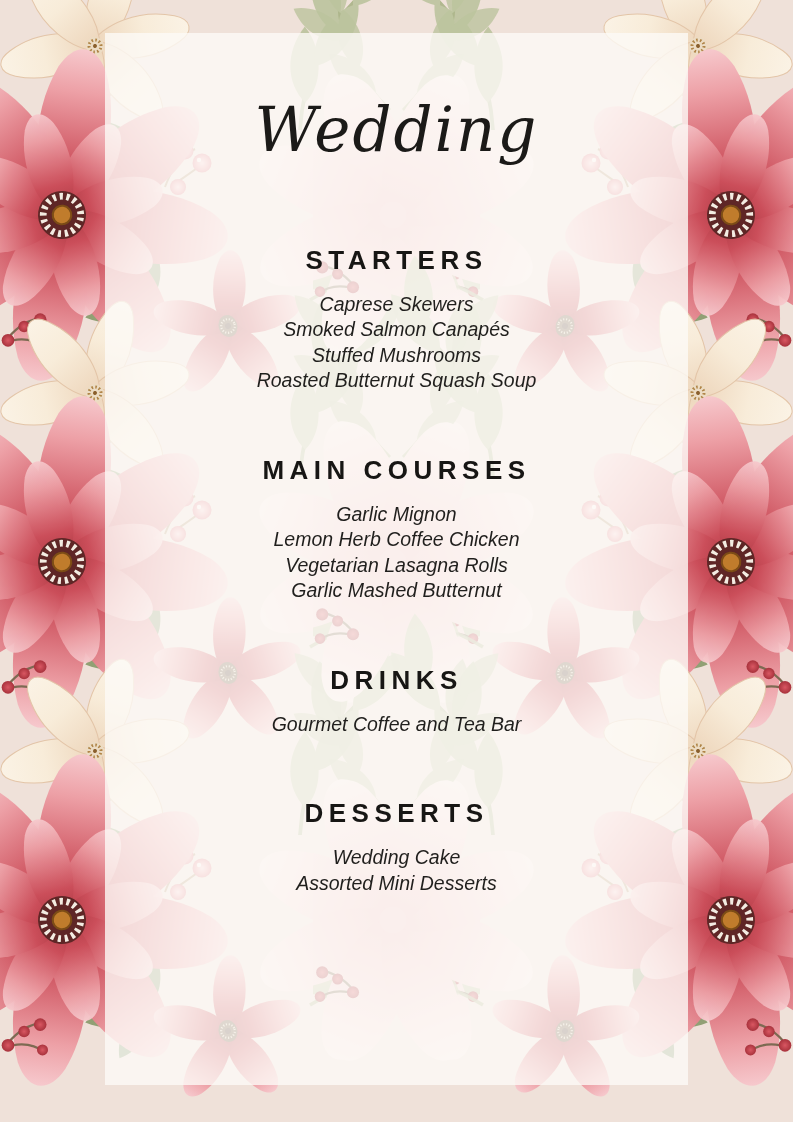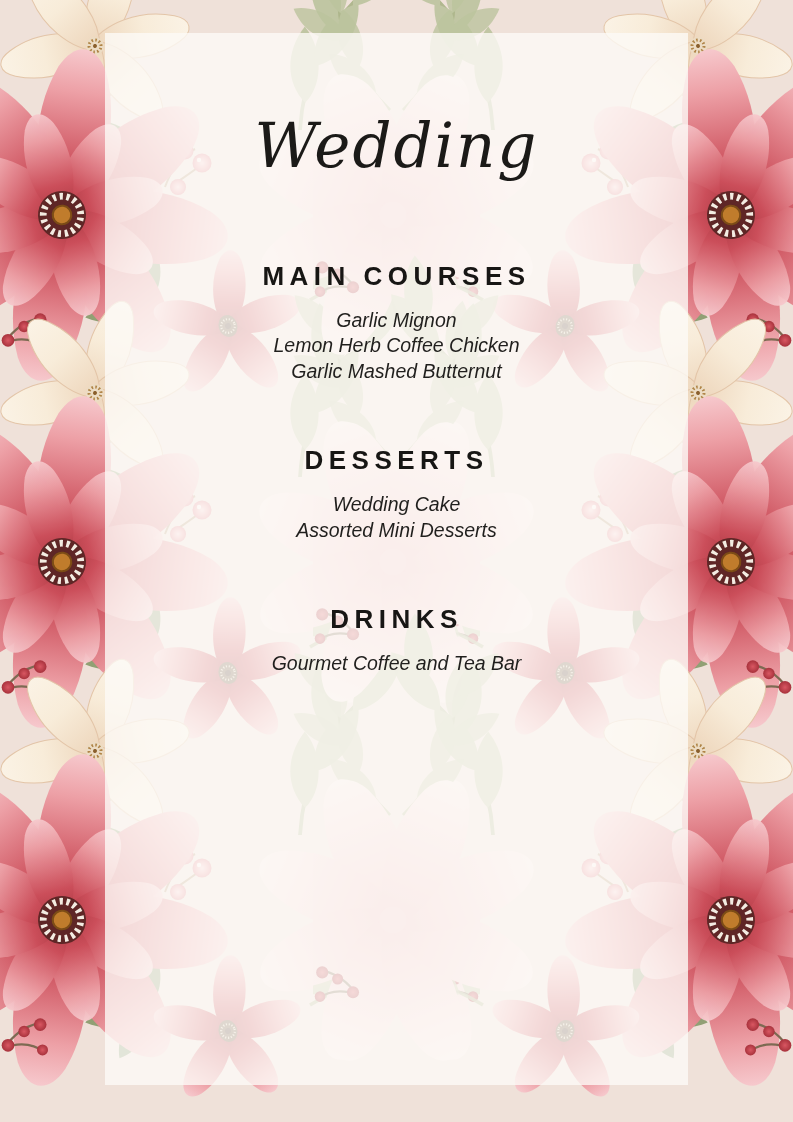--- a/index.html
+++ b/index.html
@@ -22,21 +22,21 @@
     left:105px;right:105px;top:33px;bottom:37px;
     background:rgba(252,250,246,0.80);
     z-index:5;
   }
   .content{
     position:absolute;
     left:105px;right:105px;top:33px;bottom:37px;
     z-index:6;
     text-align:center;
     color:#1c1b19;
-    padding-top:78px;
+    padding-top:62px;
     box-sizing:border-box;
   }
   .title{
     font-family:"DejaVu Serif","Liberation Serif",serif;
     font-style:italic;
     font-weight:400;
     font-size:61px;
     line-height:1.16;
     letter-spacing:2px;
     color:#1b1a18;
@@ -229,39 +229,49 @@
     </svg>
   </div>
 
   <div class="panel"></div>
 
   <div class="content">
     <h1 class="title">
       <span class="tline">Wedding</span>
     </h1>
 
+    <div class="section">
+      <h2 class="section-heading">STARTERS</h2>
+      <ul class="items">
+        <li>Caprese Skewers</li>
+        <li>Smoked Salmon Canapés</li>
+        <li>Stuffed Mushrooms</li>
+        <li>Roasted Butternut Squash Soup</li>
+      </ul>
+    </div>
 
     <div class="section">
       <h2 class="section-heading">MAIN COURSES</h2>
       <ul class="items">
         <li>Garlic Mignon</li>
         <li>Lemon Herb Coffee Chicken</li>
+        <li>Vegetarian Lasagna Rolls</li>
         <li>Garlic Mashed Butternut</li>
+      </ul>
+    </div>
+
+    <div class="section">
+      <h2 class="section-heading">DRINKS</h2>
+      <ul class="items">
+        <li>Gourmet Coffee and Tea Bar</li>
       </ul>
     </div>
 
     <div class="section">
       <h2 class="section-heading">DESSERTS</h2>
       <ul class="items">
         <li>Wedding Cake</li>
         <li>Assorted Mini Desserts</li>
       </ul>
     </div>
-
-    <div class="section">
-      <h2 class="section-heading">DRINKS</h2>
-      <ul class="items">
-        <li>Gourmet Coffee and Tea Bar</li>
-      </ul>
-    </div>
   </div>
 
 </div>
 
 </body></html>

